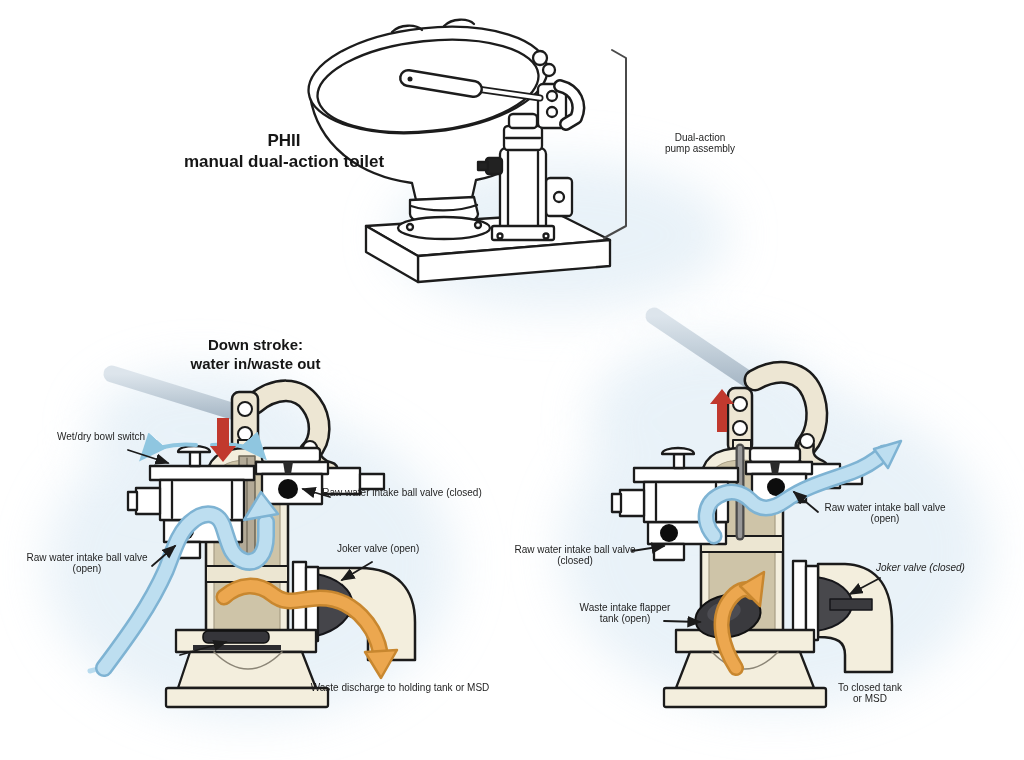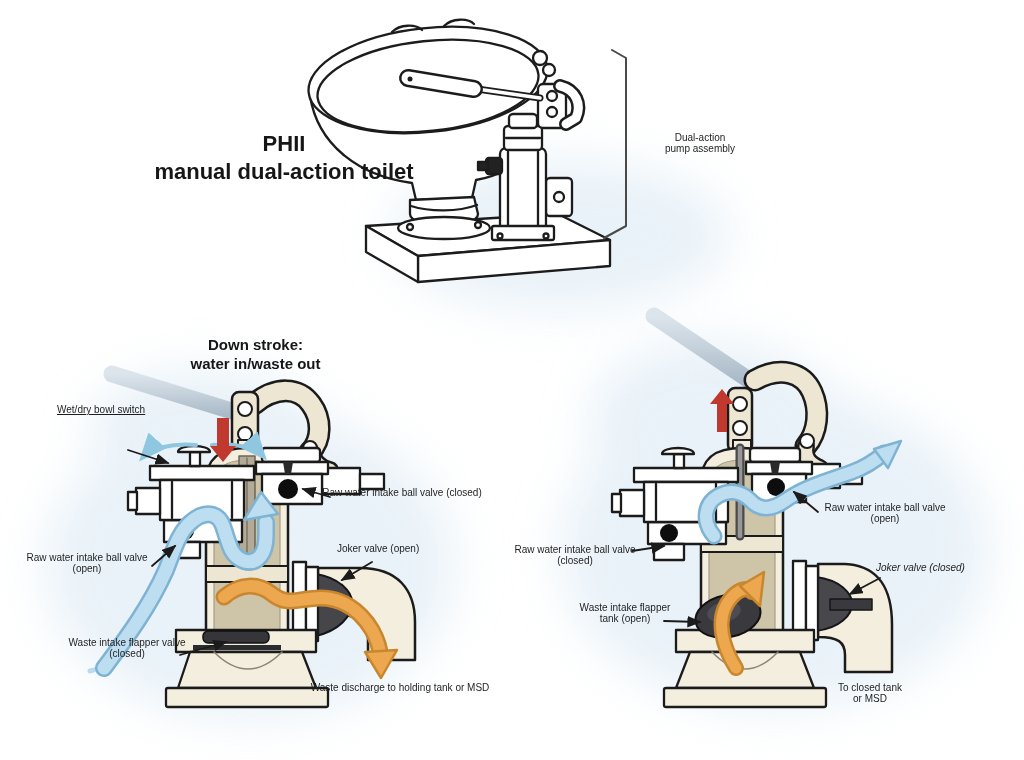--- a/index.html
+++ b/index.html
@@ -4,21 +4,21 @@
 <style>
   html,body{margin:0;padding:0;background:#fff;}
   #stage{position:relative;width:1024px;height:760px;background:#ffffff;overflow:hidden;
          font-family:"Liberation Sans","DejaVu Sans",sans-serif;color:#1e1e1e;}
   #art{position:absolute;left:0;top:0;}
   .lbl{position:absolute;font-size:10px;line-height:1.14;color:#1e1e1e;}
   .lbl.center{text-align:center;}
   .lbl.nowrap{white-space:nowrap;}
   .lbl.pre{white-space:pre-line;}
   .ttl{position:absolute;font-size:15px;font-weight:bold;line-height:1.25;text-align:center;white-space:pre-line;color:#161616;}
-  .ttl.big{font-size:22px;}
+  .ttl.big{font-size:17px;}
 </style>
 </head>
 <body>
 
 <div id="stage">
 
 <svg id="art" width="1024" height="760" viewBox="0 0 1024 760">
   <defs>
     <linearGradient id="tubeGrad" x1="0" y1="0" x2="0" y2="1">
       <stop offset="0" stop-color="#dde5ec"></stop>
@@ -278,25 +278,24 @@
   </g>
 </svg>
 
 <div class="ttl big" style="left:138px;top:130px;width:292px;">PHII
 manual dual-action toilet</div>
 <div class="lbl center pre" style="left:644px;top:132px;width:112px;">Dual-action
 pump assembly</div>
 
 <div class="ttl" style="left:148px;top:336px;width:215px;">Down stroke:
 water in/waste out</div>
-<div class="lbl nowrap" style="left:57px;top:404px;text-decoration:underline;">Wet/dry bowl switch</div>
+<div class="lbl nowrap" style="left:57px;top:431px;">Wet/dry bowl switch</div>
 <div class="lbl center" style="left:322px;top:487px;width:160px;">Raw water intake ball valve (closed)</div>
 <div class="lbl nowrap" style="left:337px;top:543px;">Joker valve (open)</div>
 <div class="lbl center" style="left:12px;top:552px;width:150px;">Raw water intake ball valve (open)</div>
-<div class="lbl center" style="left:68px;top:637px;width:118px;">Waste intake flapper valve (closed)</div>
 <div class="lbl center" style="left:302px;top:682px;width:196px;">Waste discharge to holding tank or MSD</div>
 
 <div class="lbl center" style="left:810px;top:502px;width:150px;">Raw water intake ball valve (open)</div>
 <div class="lbl center" style="left:505px;top:544px;width:140px;">Raw water intake ball valve (closed)</div>
 <div class="lbl nowrap" style="left:876px;top:562px;font-style:italic;">Joker valve (closed)</div>
 <div class="lbl center" style="left:570px;top:602px;width:110px;">Waste intake flapper tank (open)</div>
 <div class="lbl center pre" style="left:796px;top:682px;width:148px;">To closed tank
 or MSD</div>
 
 </div>

